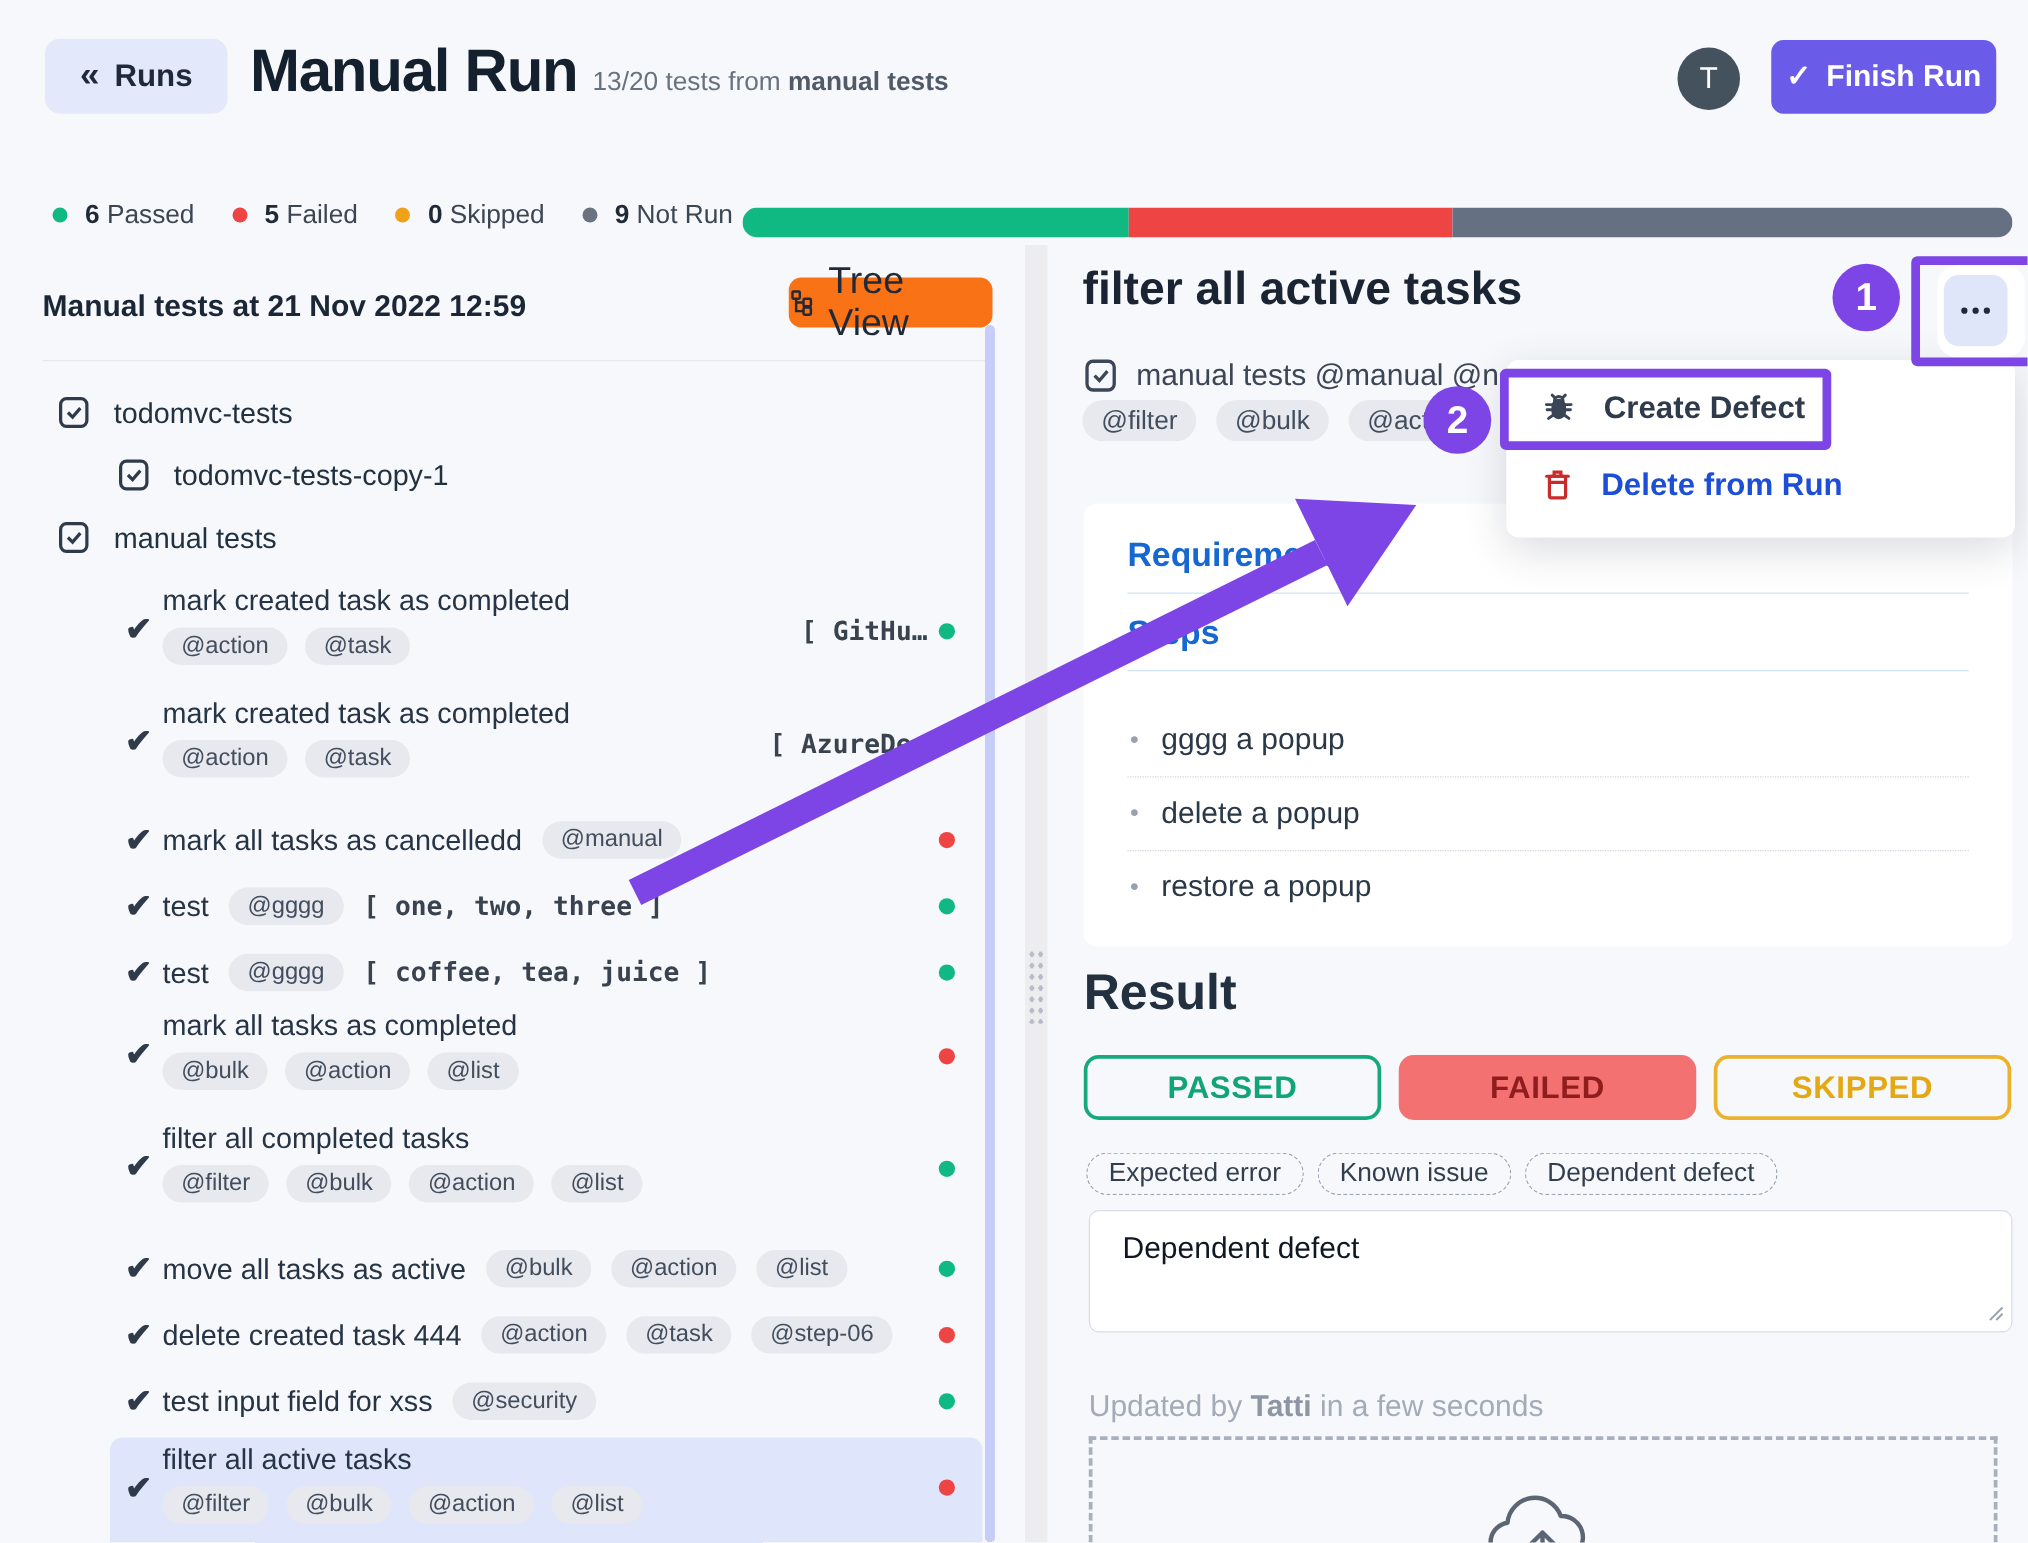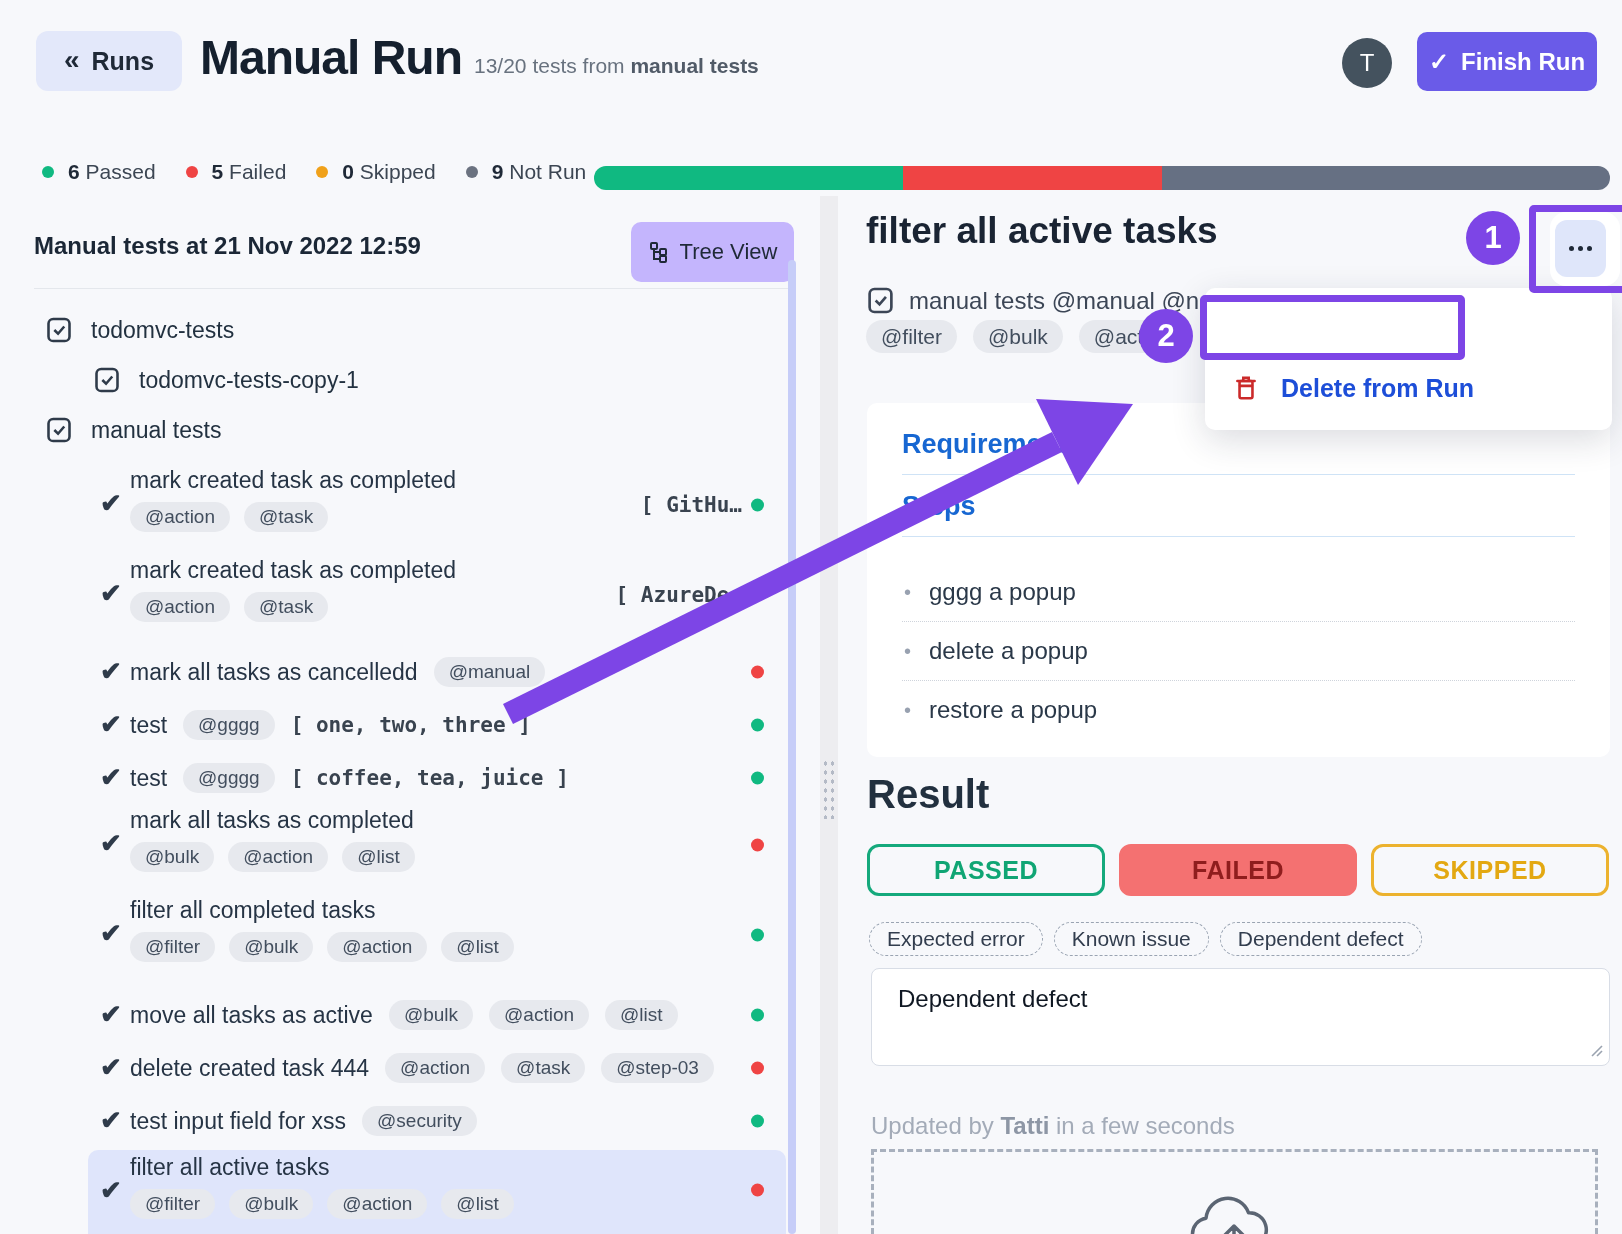--- a/index.html
+++ b/index.html
@@ -23,22 +23,22 @@
   .stats { position:absolute; left:42px; top:160px; display:flex; align-items:center; gap:30px; }
   .stat { display:flex; align-items:center; gap:14px; font-size:21px; color:#3c4653; }
   .stat .sdot { width:12px; height:12px; border-radius:50%; }
   .stat b { font-weight:700; color:#1f2937; }
   .pbar { position:absolute; left:594px; top:166px; width:1016px; height:24px; border-radius:12px; overflow:hidden; display:flex; }
   .pbar .seg { height:100%; }
 
   
   .lpanel { position:absolute; left:0; top:196px; width:810px; height:1038px; }
   .lp-title { position:absolute; left:34px; top:36px; font-size:24px; font-weight:600; color:#1b2736; }
-  .treeview-btn { position:absolute; left:631px; top:26px; width:163px; height:60px; background:#c4b5fd; border-radius:10px;
-                  display:flex; align-items:center; justify-content:center; gap:10px; font-size:22px; color:#1f2937; cursor:pointer; }
+  .treeview-btn { position:absolute; left:631px; top:26px; width:163px; height:40px; background:#f97316; border-radius:10px;
+                  display:flex; align-items:center; justify-content:center; gap:10px; font-size:30px; color:#1f2937; cursor:pointer; }
   .lp-divider { position:absolute; left:34px; top:92px; width:762px; height:1px; background:#e4e7ec; }
   .grow { position:absolute; display:flex; align-items:center; gap:18px; font-size:23px; color:#223140; font-weight:500; cursor:pointer; }
   .trow { position:absolute; left:88px; width:698px; cursor:pointer; }
   .trow.sel { background:#dfe5fb; border-radius:10px 10px 0 0; }
   .chk { position:absolute; left:12px; font-size:26px; font-weight:700; color:#2f3b4a; line-height:1; }
   .two .chk { top:50%; transform:translateY(-58%); }
   .one .chk { top:50%; transform:translateY(-52%); }
   .ttitle { font-size:23px; color:#263445; font-weight:500; white-space:nowrap; }
   .pill { background:#e7e9ee; color:#424e5e; border-radius:15px; height:30px; padding:0 15px; font-size:19px;
           display:inline-flex; align-items:center; white-space:nowrap; }
@@ -286,21 +286,21 @@
       </div>
       <span class="dot g"></span>
     </div>
 
     <div class="trow one" style="top:850px; height:44px;">
       <span class="chk">✔</span>
       <div class="oneline">
         <span class="ttitle">delete created task 444</span>
         <span class="pill">@action</span>
         <span class="pill">@task</span>
-        <span class="pill">@step-03</span>
+        <span class="pill">@step-06</span>
       </div>
       <span class="dot r"></span>
     </div>
 
     <div class="trow one" style="top:903px; height:44px;">
       <span class="chk">✔</span>
       <div class="oneline">
         <span class="ttitle">test input field for xss</span>
         <span class="pill">@security</span>
       </div>
@@ -393,20 +393,30 @@
       <svg class="cloud" width="100" height="70" viewBox="0 0 100 70">
         <g fill="none" stroke="#5b6573" stroke-width="3.5" stroke-linecap="round" stroke-linejoin="round">
           <path d="M28 62 h-4 a16 16 0 0 1 -2 -31.8 a22 22 0 0 1 42.6 -5.4 a17 17 0 0 1 9.4 31.6 h-6"></path>
           <path d="M50 38 v28 M50 38 l-11 11 M50 38 l11 11"></path>
         </g>
       </svg>
     </div>
   </div>
 
   <div class="menu">
+    <div class="mitem mi-defect">
+      <svg width="28" height="28" viewBox="0 0 24 24">
+        <g fill="none" stroke="#3a4556" stroke-width="2" stroke-linecap="round">
+          <rect x="8" y="7" width="8" height="12" rx="4" fill="#3a4556"></rect>
+          <path d="M9 7.5 a3 3 0 0 1 6 0"></path>
+          <path d="M8 10 H3.5 M8 13.5 H4 M8.5 17 L5 19.5 M16 10 h4.5 M16 13.5 h4 M15.5 17 l3.5 2.5 M9.5 5.5 L7.5 3.5 M14.5 5.5 l2 -2"></path>
+        </g>
+      </svg>
+      <span class="mlabel">Create Defect</span>
+    </div>
     <div class="mitem mi-delete">
       <svg width="26" height="28" viewBox="0 0 24 26">
         <g fill="none" stroke="#cb2a2a" stroke-width="2.4" stroke-linecap="round">
           <path d="M4 6.5 h16"></path>
             <path d="M9.5 6 v-2.5 h5 V6"></path>
           <rect x="6" y="6.5" width="12" height="16" rx="1.5"></rect>
           <path d="M6.5 11 h11"></path>
         </g>
       </svg>
       <span class="mlabel">Delete from Run</span>

